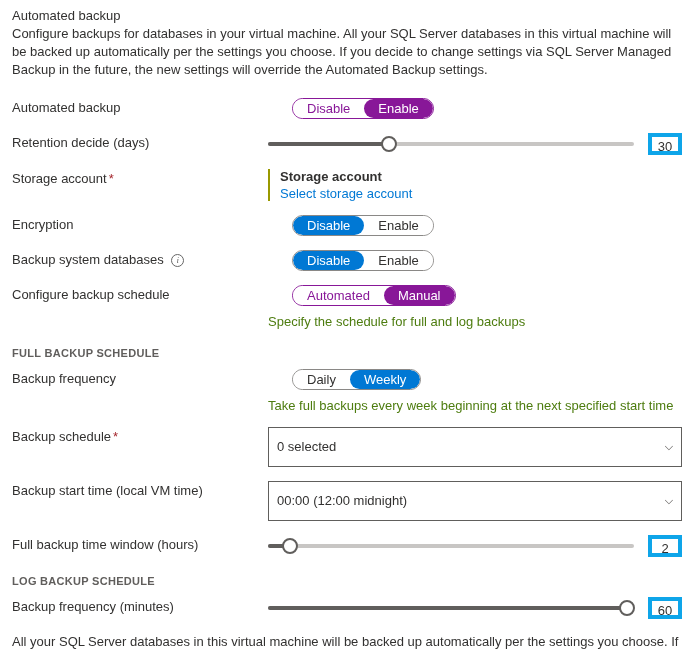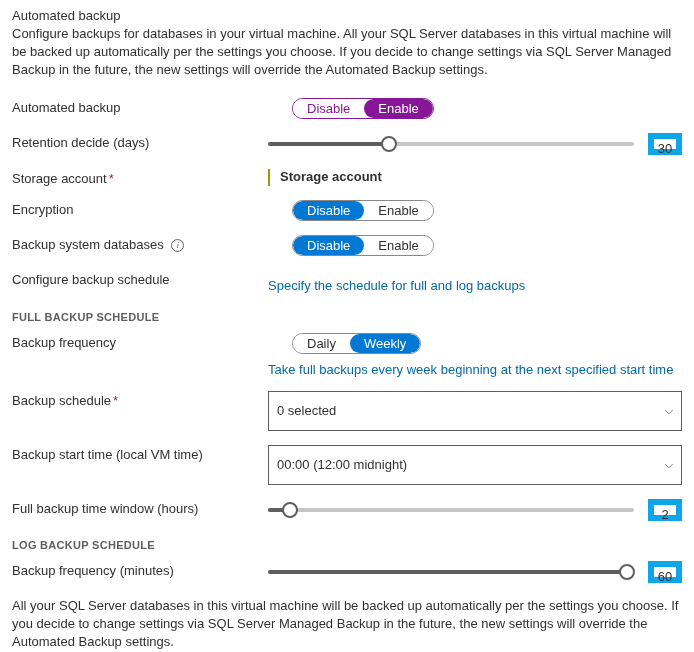--- a/index.html
+++ b/index.html
@@ -45,29 +45,29 @@
     content: ""; position: absolute; left: 0; top: 0; bottom: 0;
     width: var(--fill, 50%); background: #605e5c; border-radius: 2px;
   }
   .slider-thumb {
     position: absolute; left: var(--fill, 50%); top: 50%;
     transform: translate(-50%, -50%);
     width: 16px; height: 16px; border-radius: 50%;
     background: #fff; border: 2px solid #605e5c;
   }
   .slider-val {
-    width: 34px; height: 22px; border: 6px solid #0ea5e9;
+    width: 34px; height: 22px; border: 4px solid #0ea5e9;
     text-align: center; font-size: 13px; line-height: 20px;
   }
   .storage-block {
     border-left: 2px solid #999900; padding-left: 10px;
   }
   .storage-title { font-weight: 600; margin-bottom: 2px; }
   .storage-link { color: #0078d4; cursor: pointer; }
-  .hint { font-size: 13px; margin-top: 8px; color: #0369a1; }
+  .hint { font-size: 13px; margin-top: 8px; color: #4d7c0f; }
   .section-header {
     font-size: 11px; font-weight: 600; color: #605e5c;
     letter-spacing: 0.3px; margin: 18px 0 10px 0;
   }
   .select {
     flex: 1; height: 40px; border: 1px solid #605e5c;
     padding: 0 8px; display: flex; align-items: center;
     justify-content: space-between; background: #fff; cursor: pointer;
   }
   .chevron { font-size: 11px; color: #605e5c; }
@@ -99,20 +99,21 @@
   </div>
 </div>
 
 <div class="row">
   <div class="row-label">
     <span>Storage account</span><span class="req">*</span>
   </div>
   <div class="row-control">
     <div class="storage-block">
       <div class="storage-title">Storage account</div>
+      <div class="storage-link">Select storage account</div>
     </div>
   </div>
 </div>
 
 <div class="row">
   <div class="row-label">Encryption</div>
   <div class="row-control">
     <div class="toggle">
       <div class="toggle-opt sel-blue">Disable</div>
       <div class="toggle-opt">Enable</div>
@@ -129,20 +130,24 @@
     <div class="toggle">
       <div class="toggle-opt sel-blue">Disable</div>
       <div class="toggle-opt">Enable</div>
     </div>
   </div>
 </div>
 
 <div class="row" style="margin-bottom:4px;">
   <div class="row-label">Configure backup schedule</div>
   <div class="row-control" style="flex-direction:column; align-items:flex-start;">
+    <div class="toggle purple">
+      <div class="toggle-opt">Automated</div>
+      <div class="toggle-opt sel-purple">Manual</div>
+    </div>
     <div class="hint">Specify the schedule for full and log backups</div>
   </div>
 </div>
 
 <div class="section-header">FULL BACKUP SCHEDULE</div>
 
 <div class="row" style="margin-bottom:4px;">
   <div class="row-label">Backup frequency</div>
   <div class="row-control" style="flex-direction:column; align-items:flex-start;">
     <div class="toggle">

